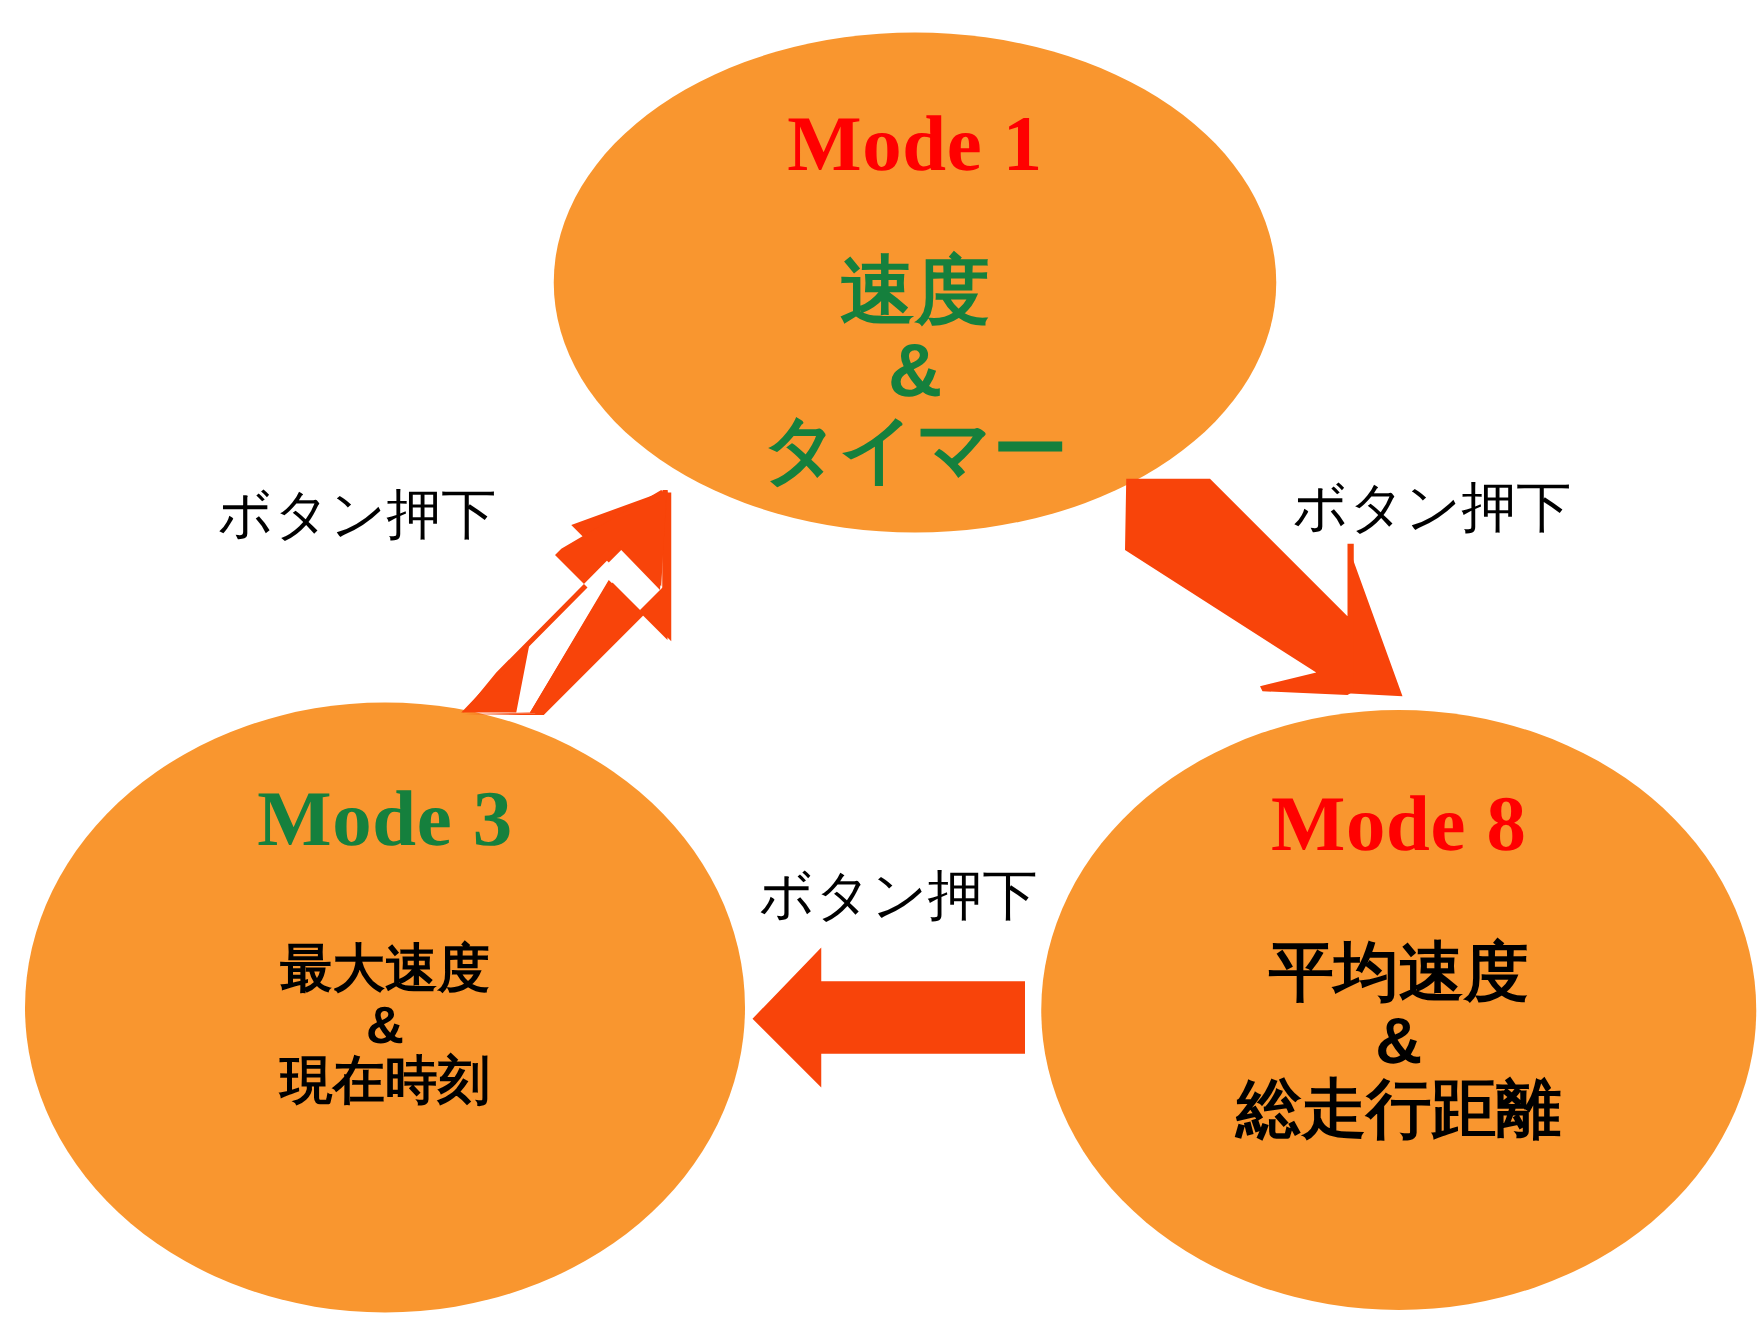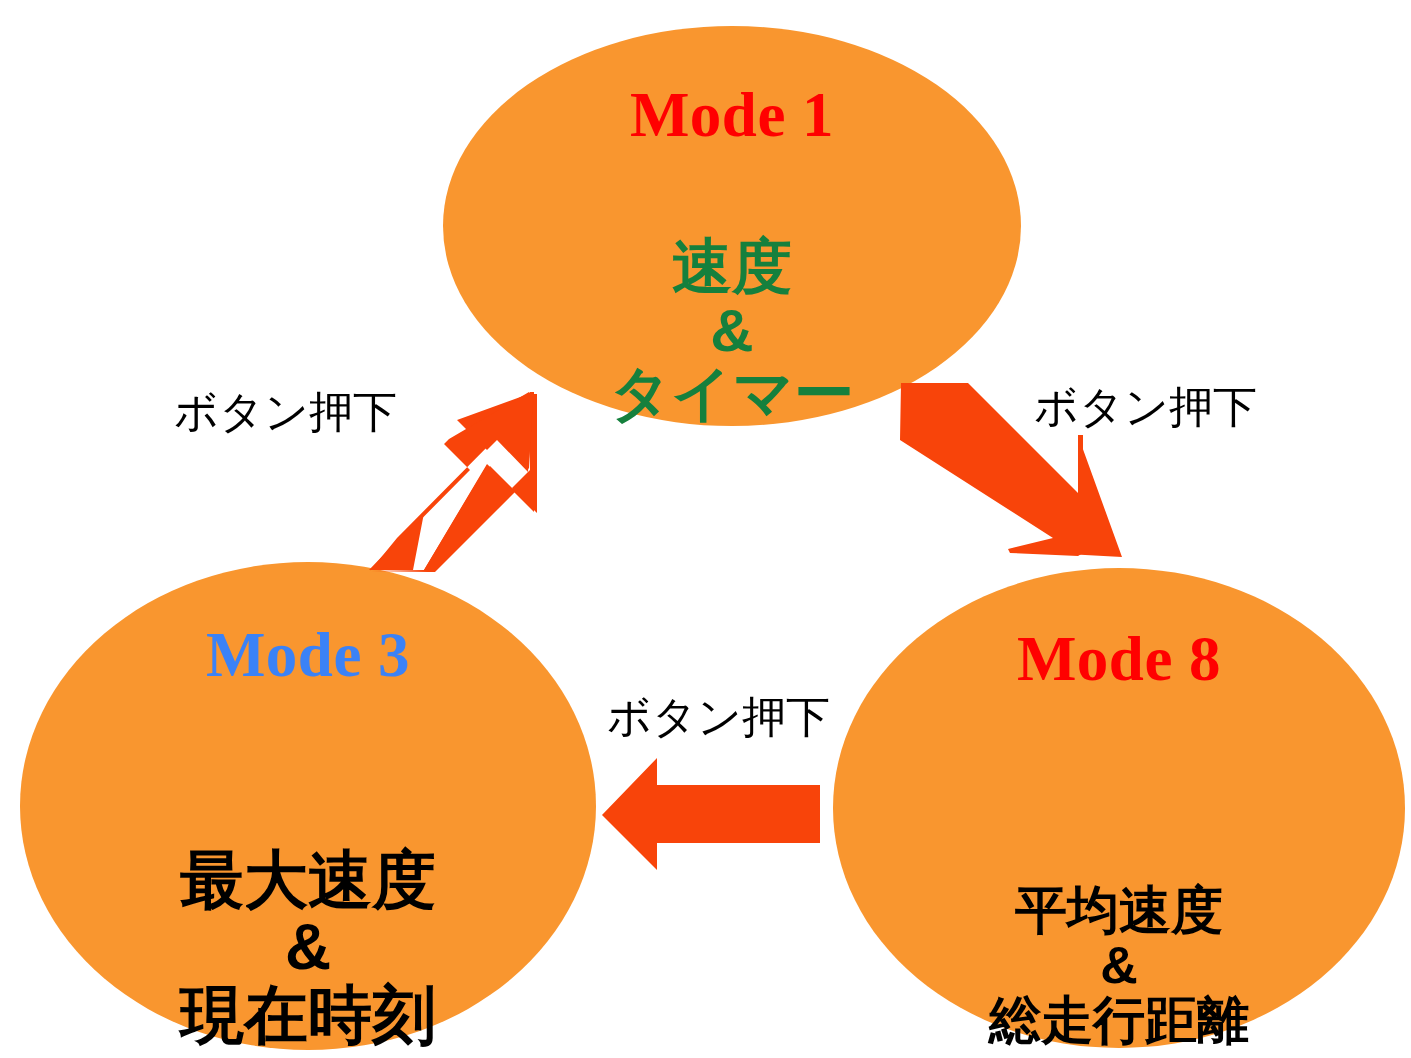--- a/index.html
+++ b/index.html
@@ -25,23 +25,24 @@
     width: 1411px;
     height: 1058px;
   }
 
   
   .node {
     position: absolute;
     display: flex;
     flex-direction: column;
     align-items: center;
-    justify-content: space-between;
+    justify-content: flex-start;
     text-align: center;
     box-sizing: border-box;
+    gap: 40px;
   }
   .node-title {
     font-family: "Liberation Serif", "DejaVu Serif", serif;
     font-weight: bold;
     color: #ff0000;
     line-height: 1.0;
     white-space: nowrap;
   }
   .node-body {
     font-family: "Liberation Sans", "DejaVu Sans", sans-serif;
@@ -57,21 +58,21 @@
   #node-mode1 .node-body  { font-size: 60px; margin-top: 14px; }
 
   
   #node-mode2 { left: 833px; top: 568px; width: 572px; height: 480px; }
   #node-mode2 .node-title { font-size: 63px; margin-top: 60px; letter-spacing: 0.5px; }
   #node-mode2 .node-body  { font-size: 52px; margin-top: 20px; }
 
   
   #node-mode3 { left: 20px; top: 562px; width: 576px; height: 488px; }
   #node-mode3 .node-title { font-size: 63px; margin-top: 62px; letter-spacing: 0.5px; }
-  #node-mode3 .node-body  { font-size: 64px; margin-top: 12px; }
+  #node-mode3 .node-body  { font-size: 42px; margin-top: 26px; }
 
   
   .edge-label {
     position: absolute;
     font-family: "Liberation Sans", "DejaVu Sans", sans-serif;
     font-weight: normal;
     color: #000000;
     font-size: 44px;
     line-height: 1;
     white-space: nowrap;
@@ -120,21 +121,21 @@
   </div>
 
   <div class="node" id="node-mode2">
     <div class="node-title" style="color: rgb(255, 0, 0);">Mode 8</div>
     <div class="node-body" style="color: rgb(0, 0, 0);">平均速度
 &amp;
 総走行距離</div>
   </div>
 
   <div class="node" id="node-mode3">
-    <div class="node-title" style="color: #3b82f6;">Mode 3</div>
+    <div class="node-title" style="color: #15803d;">Mode 3</div>
     <div class="node-body" style="color: rgb(0, 0, 0);">最大速度
 &amp;
 現在時刻</div>
   </div>
 
   <div class="edge-label" id="edge-label-left" style="color: rgb(0, 0, 0);">ボタン押下</div>
 
   <div class="edge-label" id="edge-label-right" style="color: rgb(0, 0, 0);">ボタン押下</div>
 
   <div class="edge-label" id="edge-label-bottom" style="color: rgb(0, 0, 0);">ボタン押下</div>

